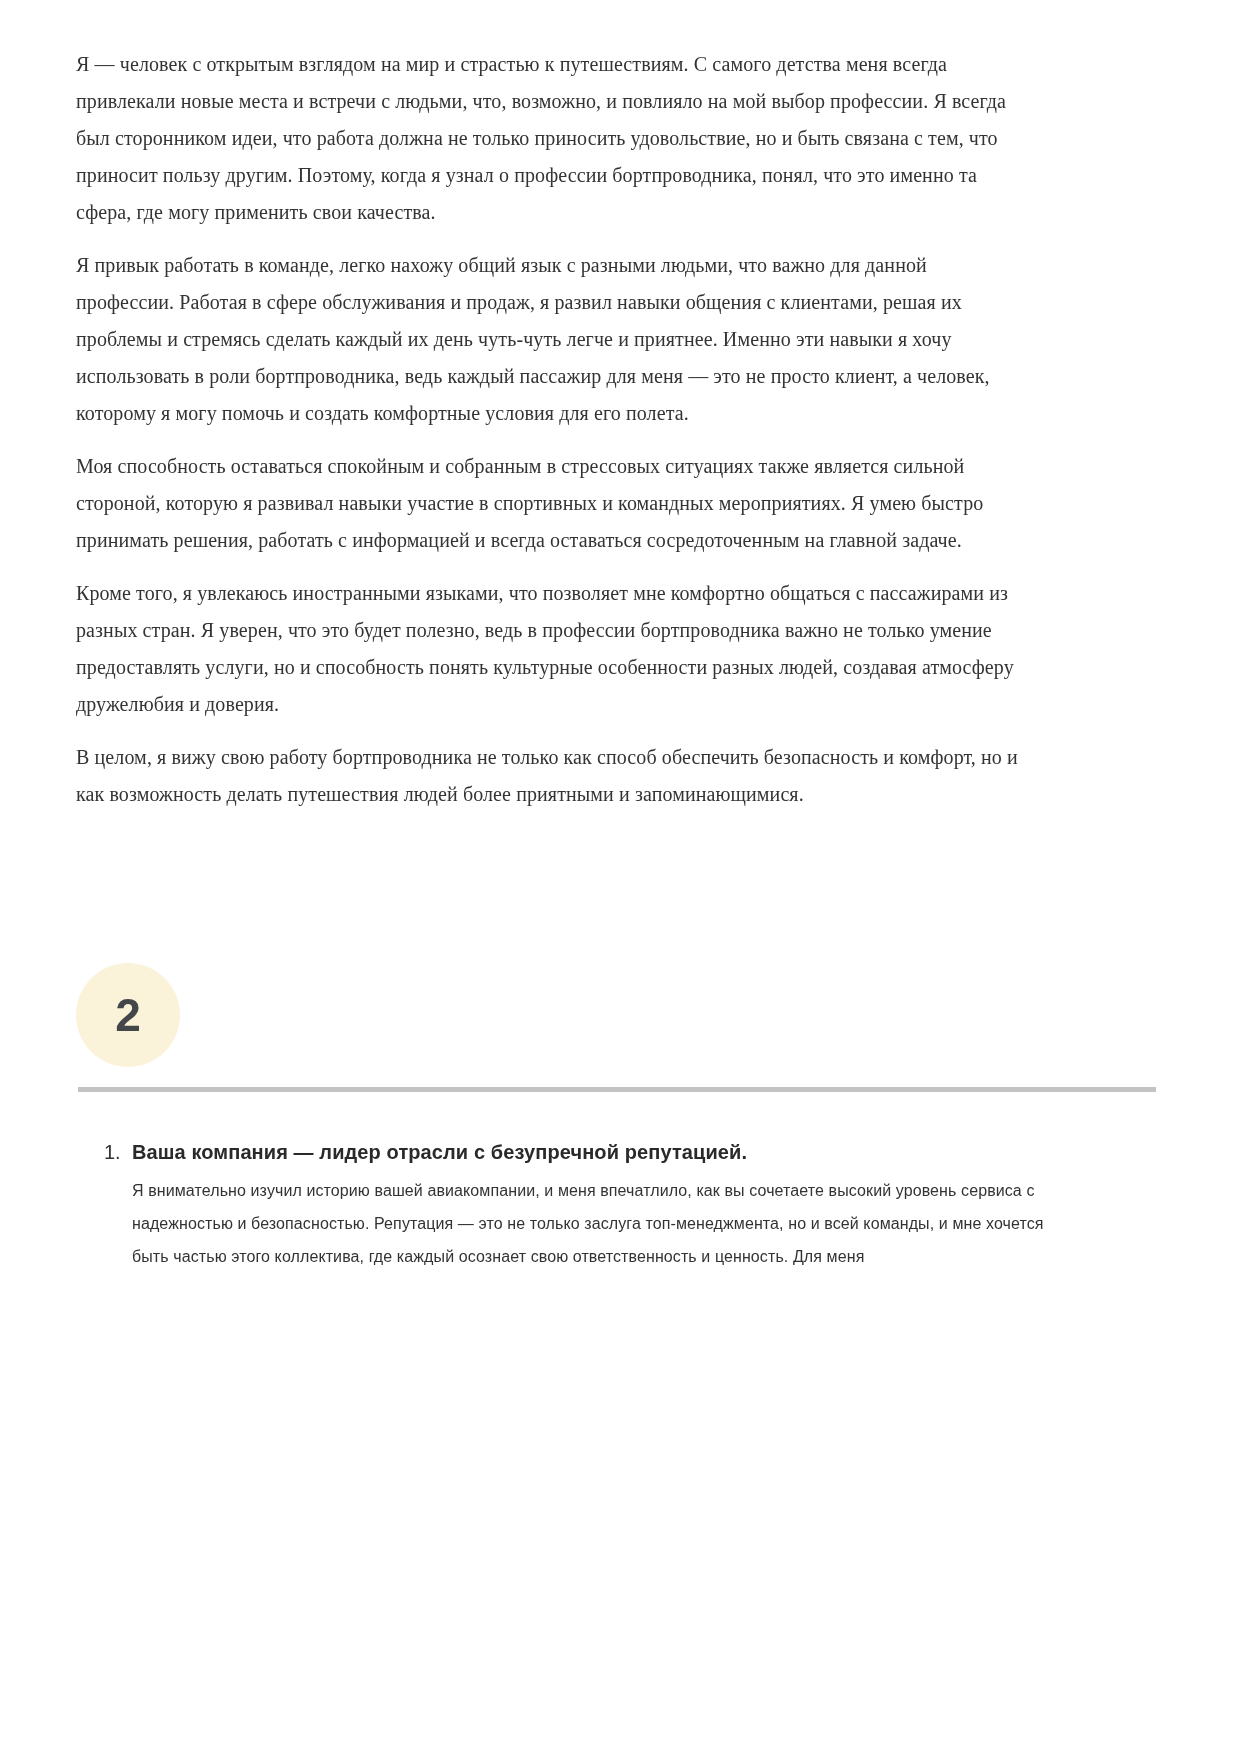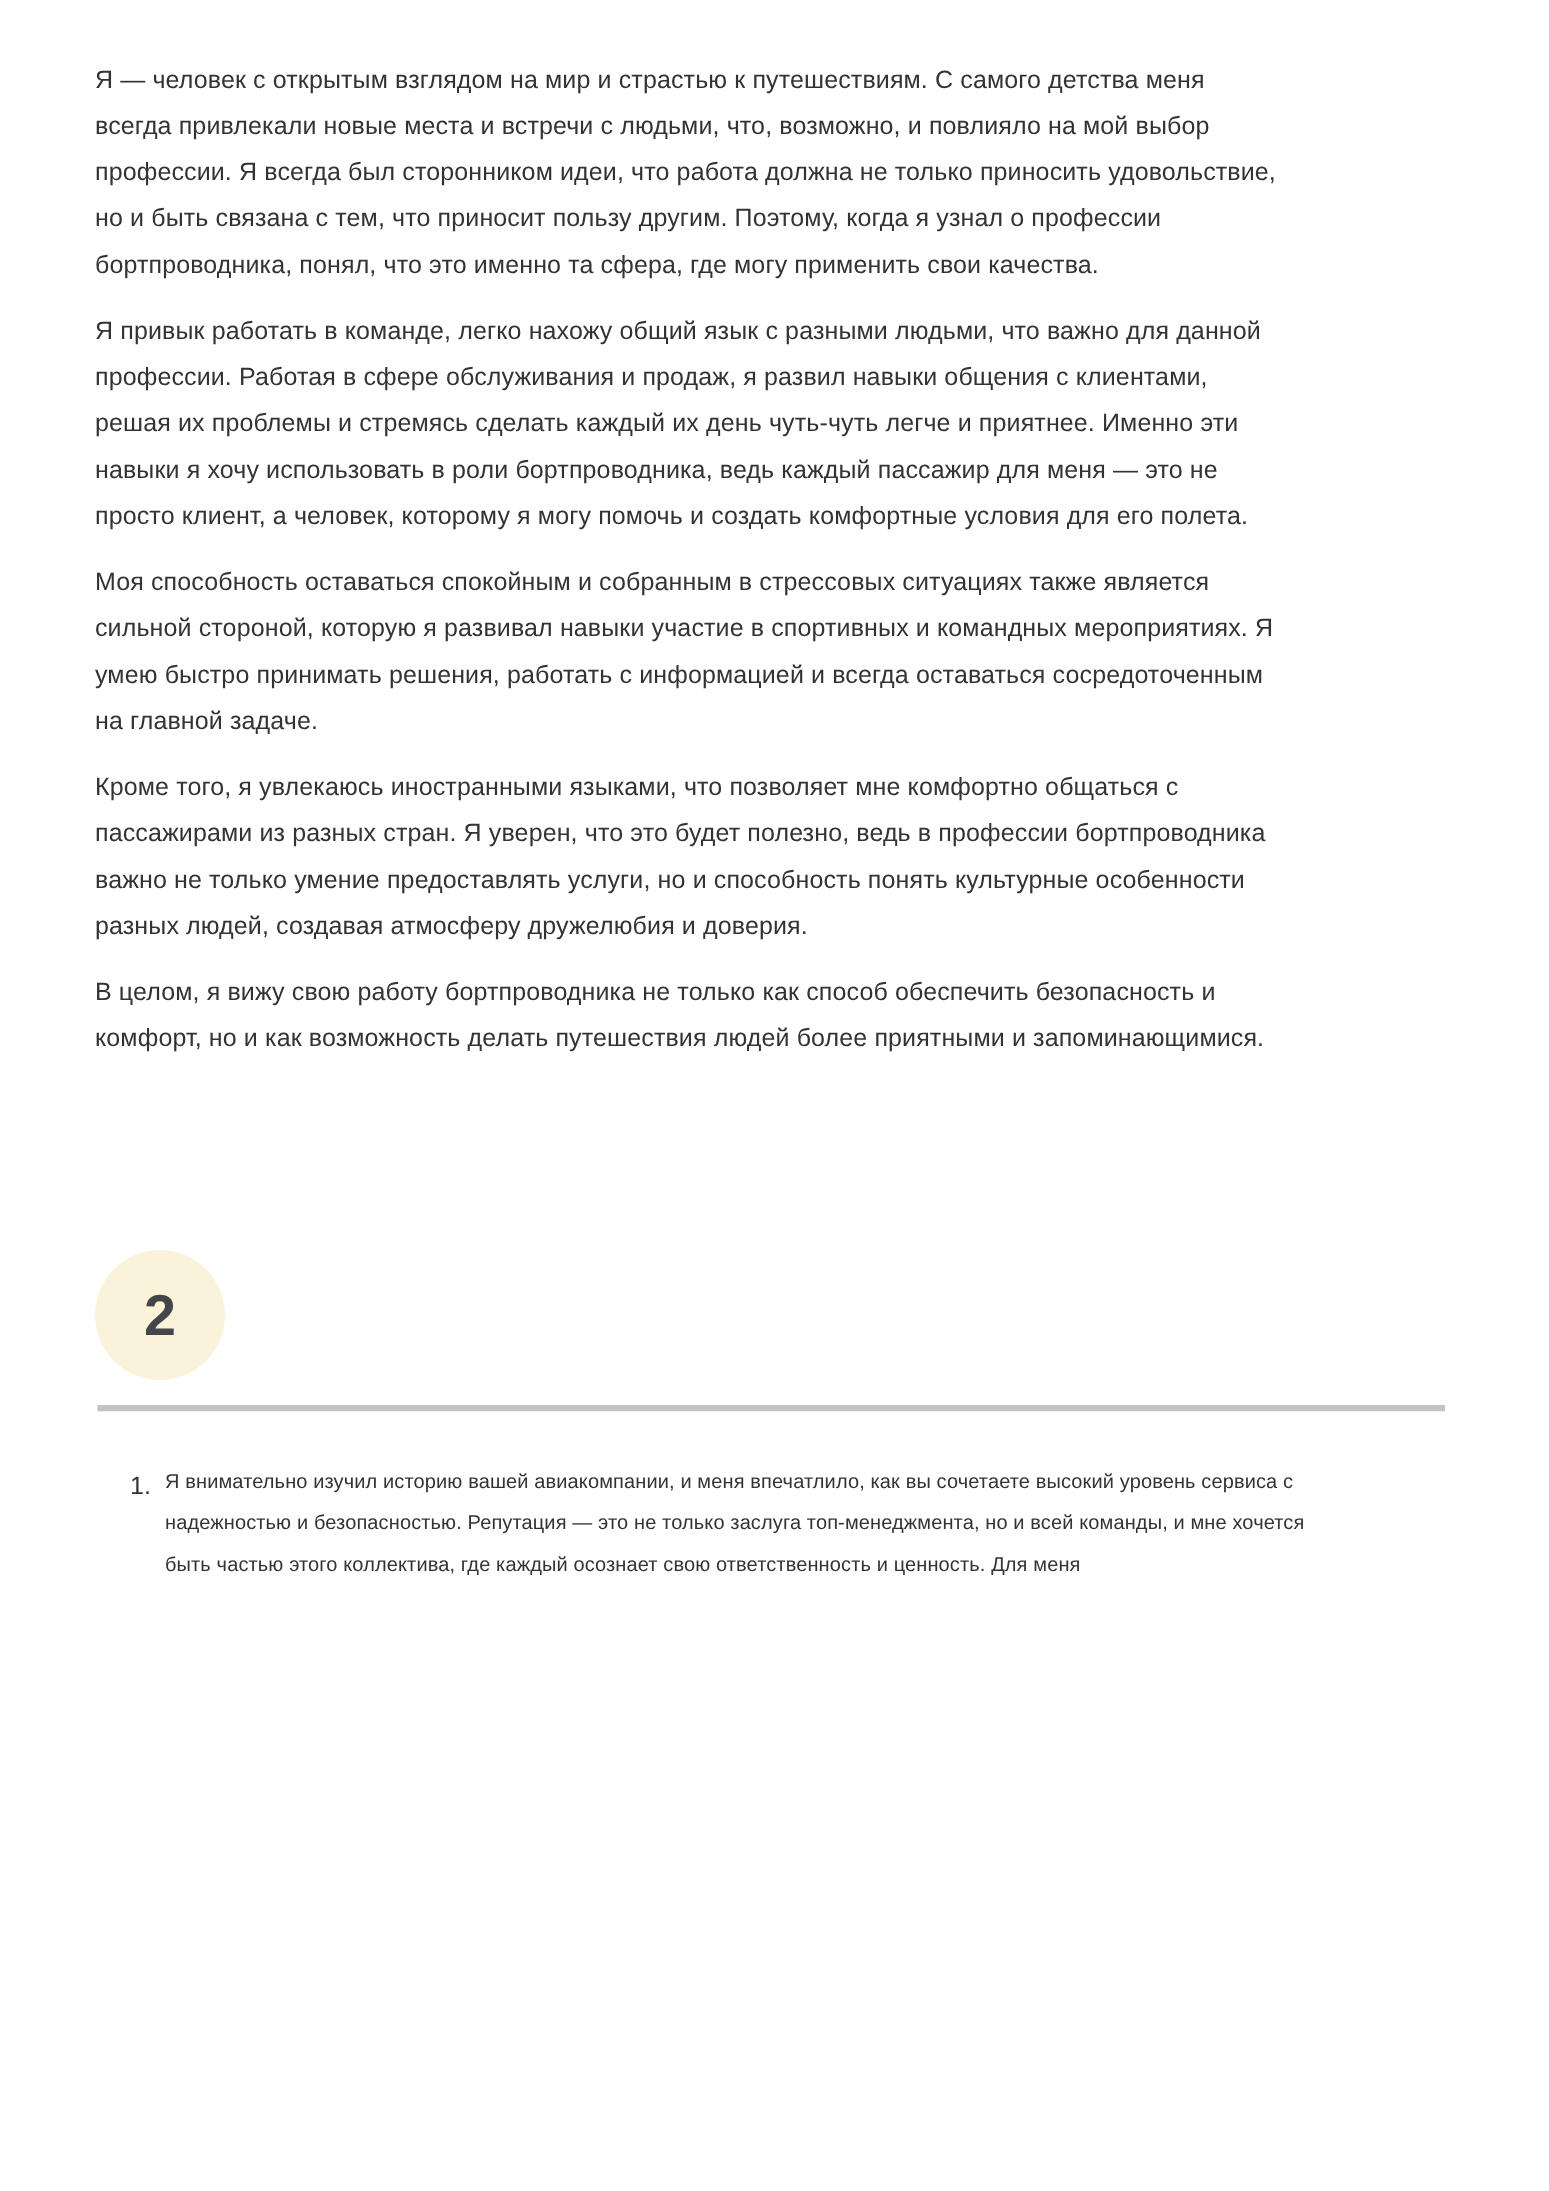--- a/index.html
+++ b/index.html
@@ -21,20 +21,21 @@
     padding: 46px 0 0 76px;
     box-sizing: border-box;
   }
   .intro p {
     width: 952px;
     margin: 0 0 16px 0;
     font-size: 20px;
     line-height: 1.85;
     color: #333333;
     letter-spacing: 0.1px;
+    font-family: Liberation Serif, serif;
   }
   .section-header {
     margin-top: 150px;
     display: flex;
     align-items: center;
     gap: 22px;
   }
   .num-badge {
     flex: 0 0 auto;
     width: 104px;
@@ -116,18 +117,19 @@
       <span>2</span>
     </div>
   </div>
 
   <hr class="section-divider">
 
   <div class="numbered-list">
     <div class="list-item">
       <span class="list-marker">1.</span>
       <div class="list-content">
+        <p class="list-title">Ваша компания — лидер отрасли с безупречной репутацией.</p>
         <p class="list-body">Я внимательно изучил историю вашей авиакомпании, и меня впечатлило, как вы сочетаете высокий уровень сервиса с надежностью и безопасностью. Репутация — это не только заслуга топ-менеджмента, но и всей команды, и мне хочется быть частью этого коллектива, где каждый осознает свою ответственность и ценность. Для меня</p>
       </div>
     </div>
   </div>
 
 </div>
 
 </body></html>

